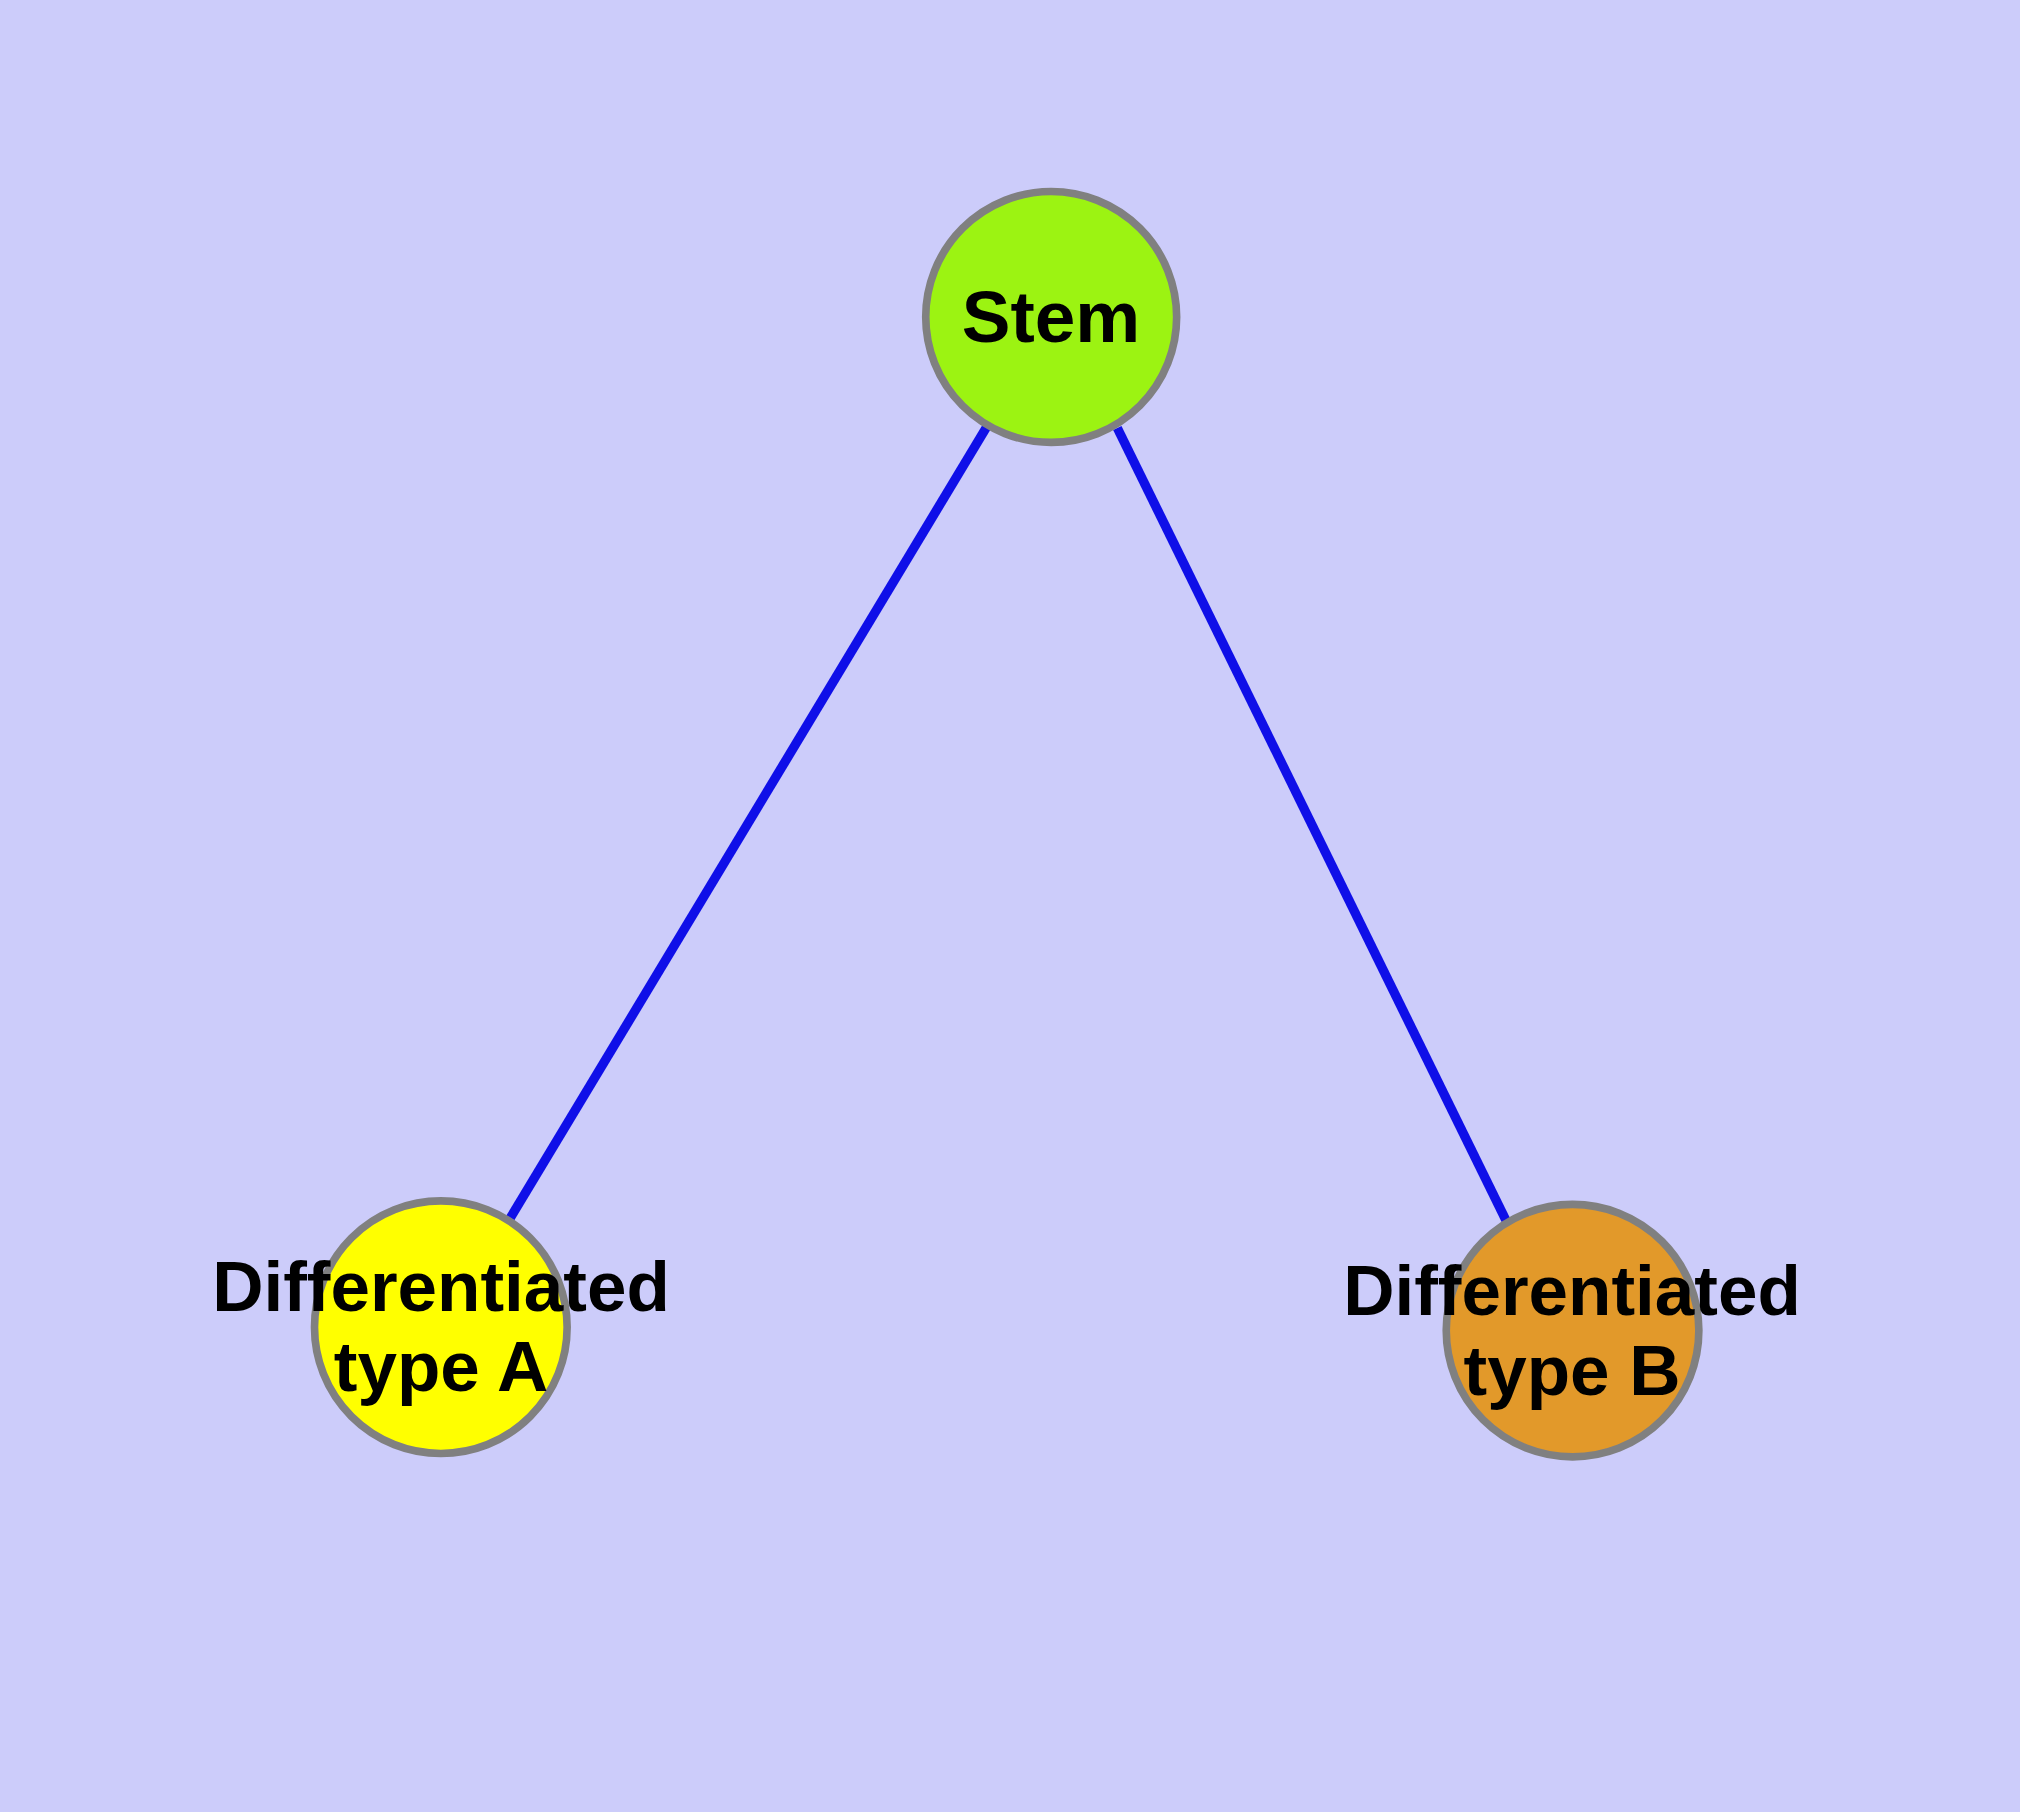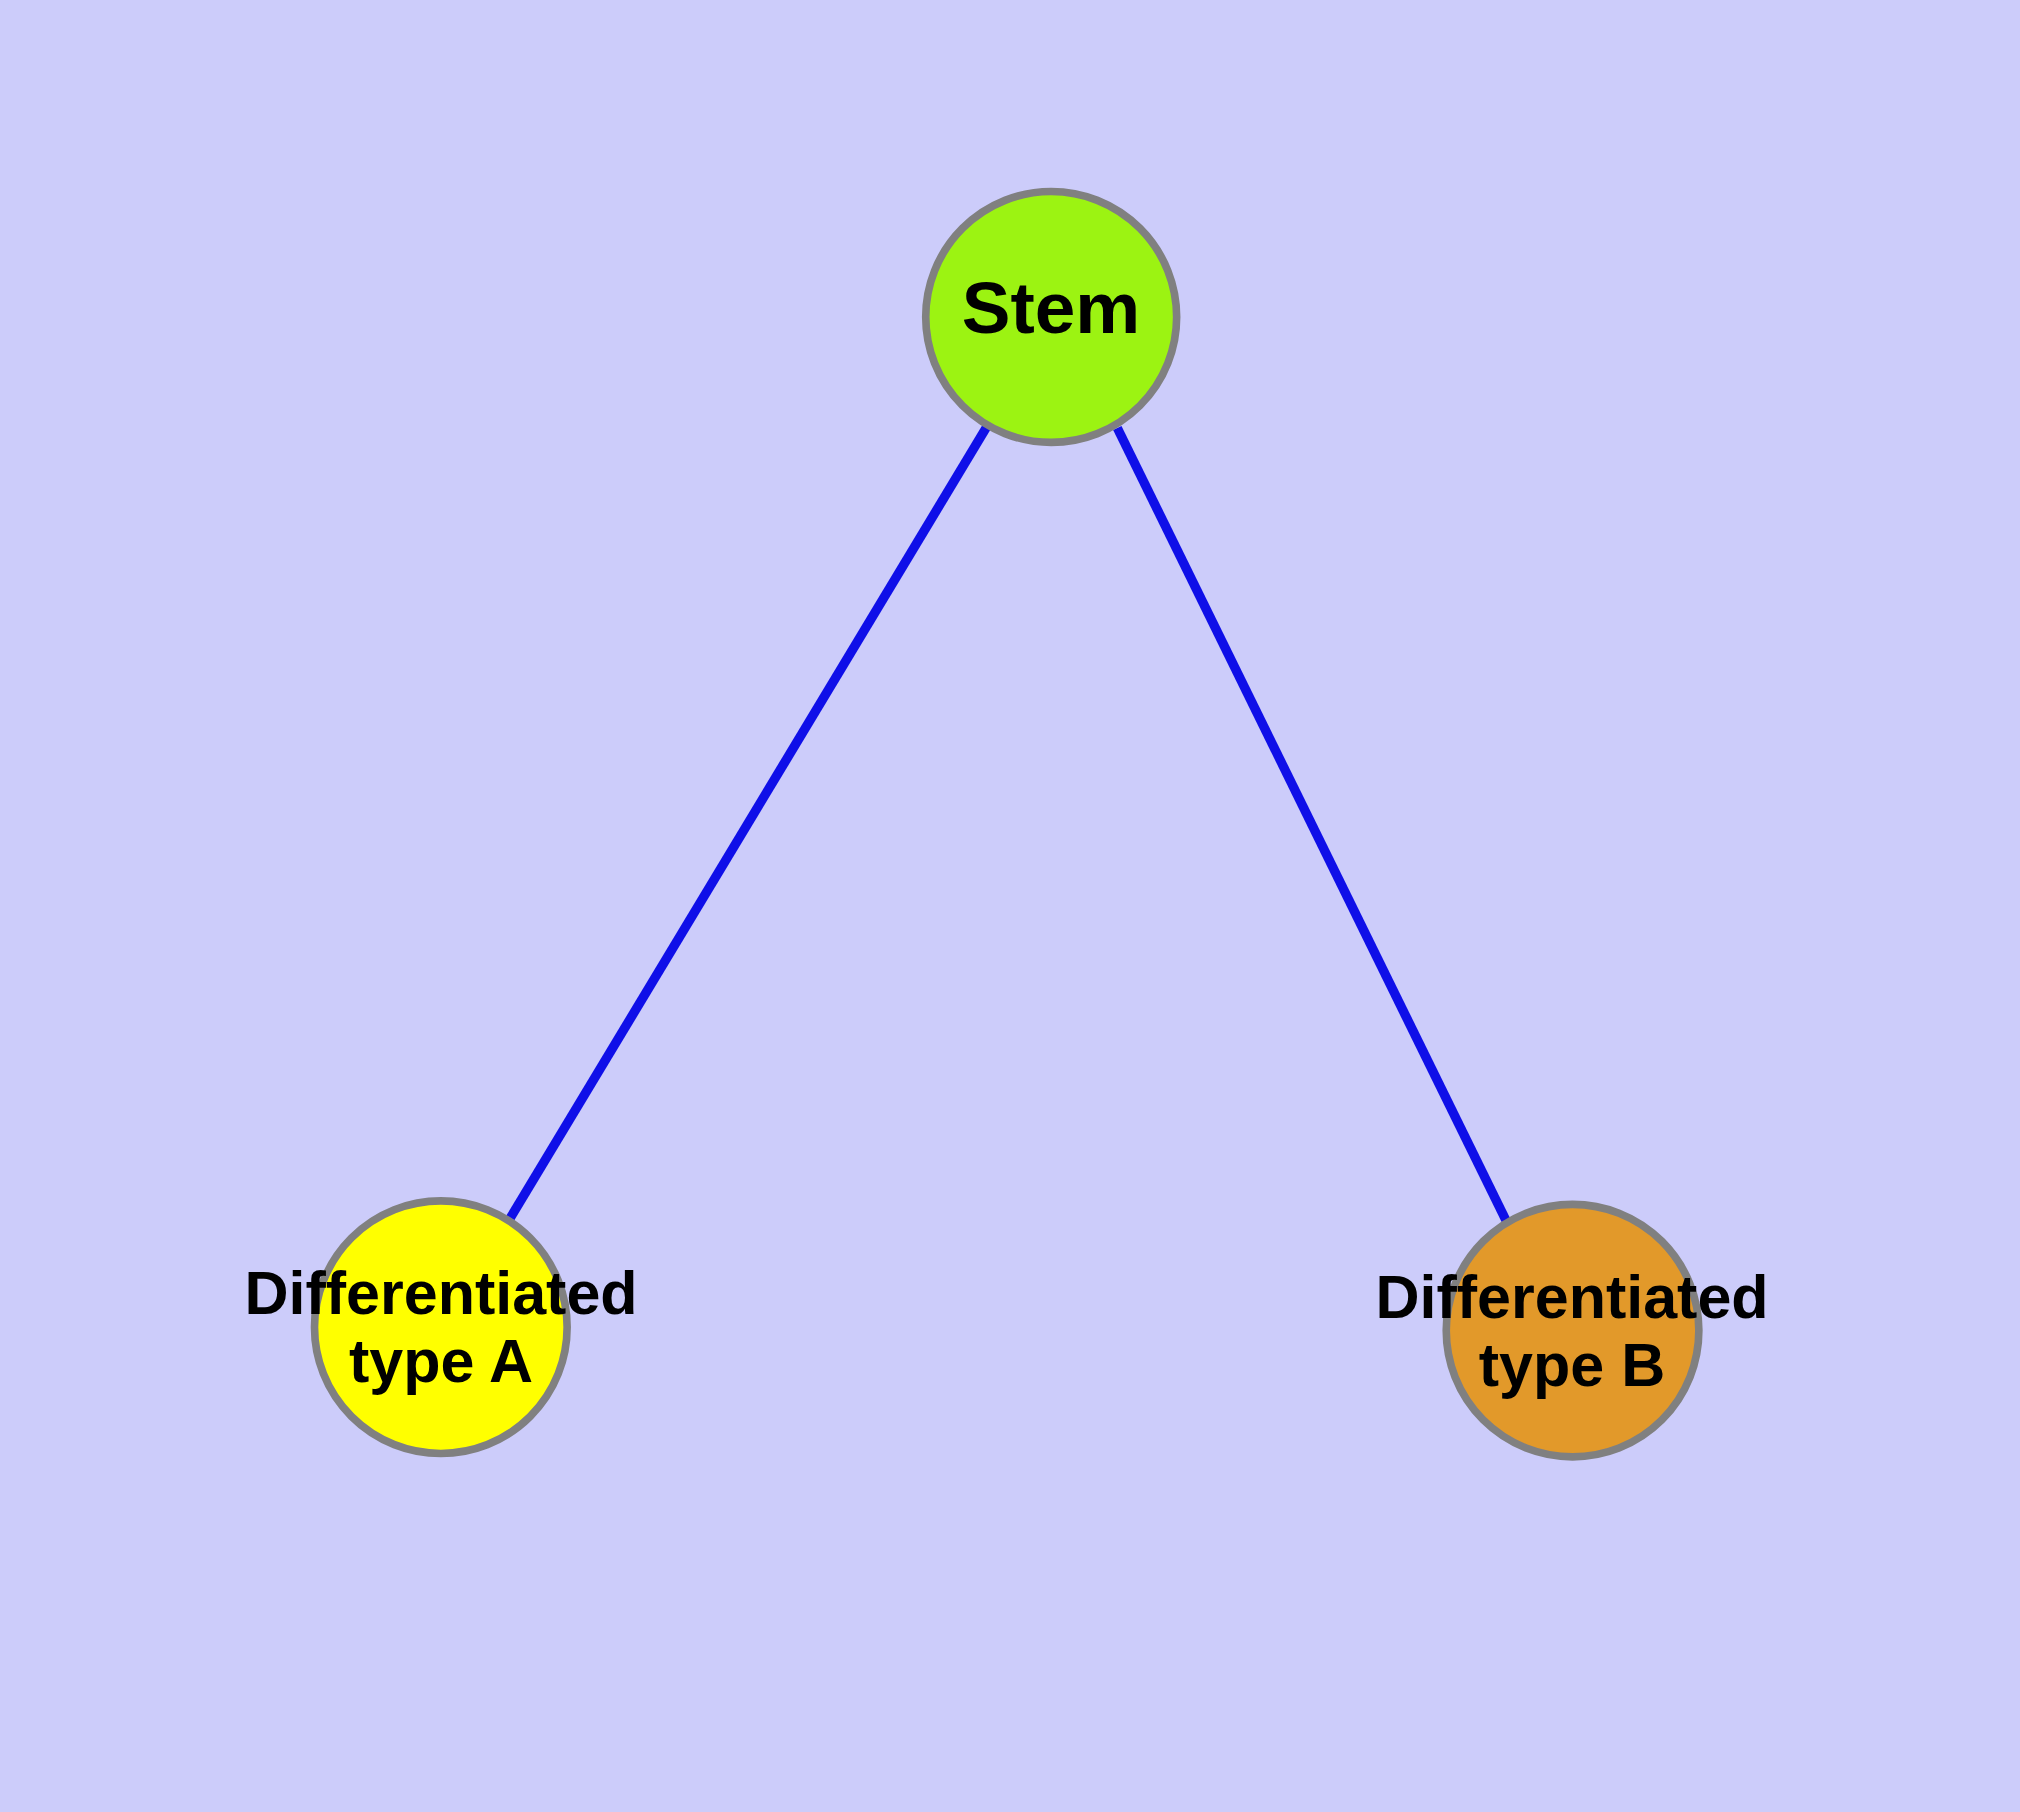--- a/index.html
+++ b/index.html
@@ -33,21 +33,21 @@
     position: absolute;
     text-align: center;
     font-weight: bold;
     color: #000000;
     white-space: pre;
     line-height: 1.12;
     pointer-events: none;
     transform: translate(-50%, -50%);
   }
   .label-stem   { font-size: 73px; }
-  .label-multi  { font-size: 61px; }
+  .label-multi  { font-size: 71px; }
 </style>
 </head>
 <body>
 
 <div id="canvas" style="width: 2021px; height: 1812px;">
 
   <div id="bg-rect" style="background: rgb(204, 204, 250);"></div>
 
   <svg id="graph-svg" viewBox="0 0 2384 2138" preserveAspectRatio="none">
 
@@ -56,21 +56,21 @@
       <line id="edge-1" stroke-linecap="butt" x1="1318" y1="505" x2="1777" y2="1441" stroke="#0f0fe8" stroke-width="11"></line>
     </g>
 
     <g id="node-layer">
       <circle id="node-0" cx="1240" cy="374" r="148" fill="#9cf312" stroke="#808080" stroke-width="9"></circle>
       <circle id="node-1" cx="520" cy="1566" r="149" fill="#ffff00" stroke="#808080" stroke-width="9"></circle>
       <circle id="node-2" cx="1855" cy="1570" r="149" fill="#e2992a" stroke="#808080" stroke-width="9"></circle>
     </g>
   </svg>
 
-  <div class="node-label label-stem" id="label-0" style="left: 1051px; top: 308px;">Stem</div>
+  <div class="node-label label-stem" id="label-0" style="left: 1051px; top: 317px;">Stem</div>
 
   <div class="node-label label-multi" id="label-1" style="left: 441px; top: 1327px;">Differentiated
 type A</div>
 
   <div class="node-label label-multi" id="label-2" style="left: 1572px; top: 1331px;">Differentiated
 type B</div>
 
 </div>
 
 

